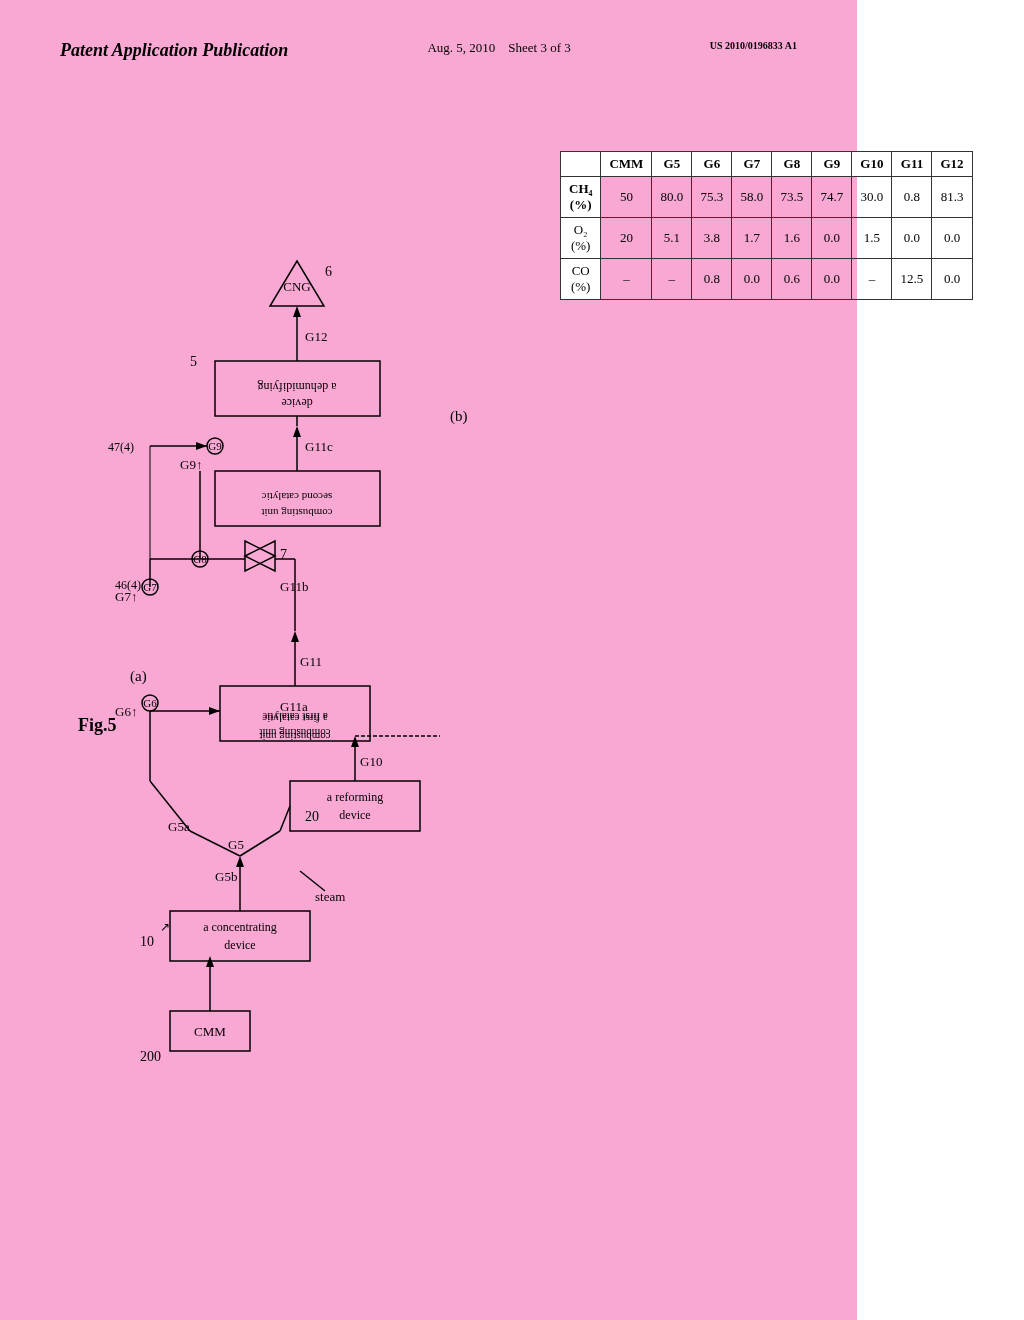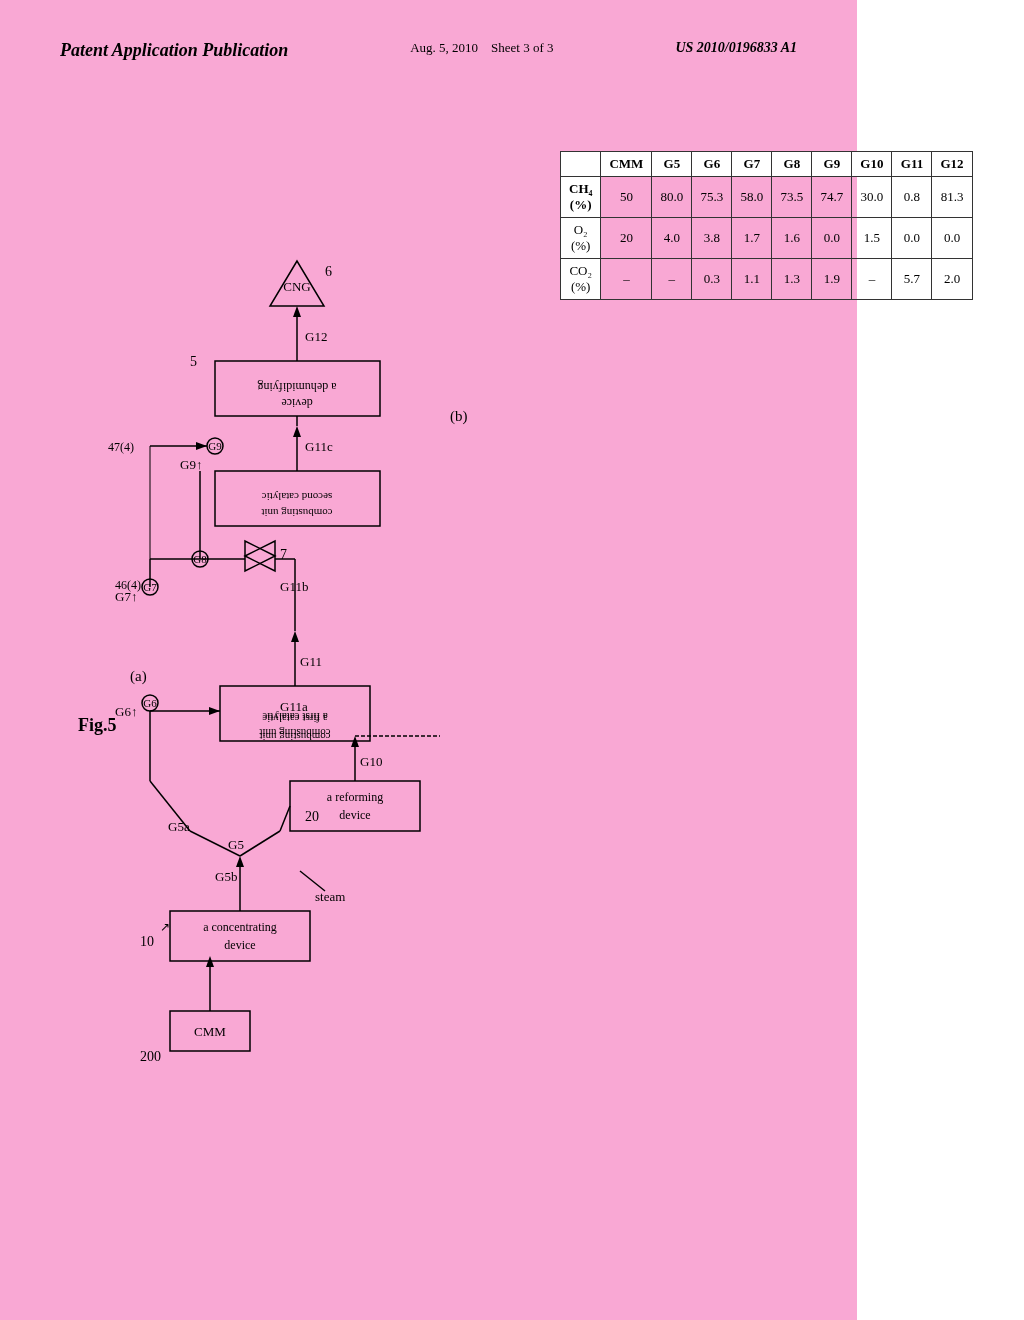--- a/index.html
+++ b/index.html
@@ -28,23 +28,22 @@
     .header-left {
       font-size: 18px;
       font-weight: bold;
       font-style: italic;
     }
     .header-center {
       font-size: 13px;
       text-align: center;
     }
     .header-right {
-      font-size: 14px;
+      font-size: 10px;
       font-weight: bold;
-      font-style: italic;
     }
 
     .content-area {
       display: flex;
       flex-direction: row;
       gap: 20px;
       margin-top: 20px;
     }
 
     
@@ -272,38 +271,38 @@
               <td>58.0</td>
               <td>73.5</td>
               <td>74.7</td>
               <td>30.0</td>
               <td>0.8</td>
               <td>81.3</td>
             </tr>
             <tr>
               <th>O₂ (%)</th>
               <td>20</td>
-              <td>4.0</td>
+              <td>5.1</td>
               <td>3.8</td>
               <td>1.7</td>
               <td>1.6</td>
               <td>0.0</td>
               <td>1.5</td>
               <td>0.0</td>
               <td>0.0</td>
             </tr>
             <tr>
-              <th>CO₂ (%)</th>
+              <th>CO (%)</th>
               <td>–</td>
               <td>–</td>
-              <td>0.3</td>
-              <td>1.1</td>
-              <td>1.3</td>
-              <td>1.9</td>
+              <td>0.8</td>
+              <td>0.0</td>
+              <td>0.6</td>
+              <td>0.0</td>
               <td>–</td>
-              <td>5.7</td>
-              <td>2.0</td>
+              <td>12.5</td>
+              <td>0.0</td>
             </tr>
           </tbody>
       </table>
     </div>
   </div>
 </div>
 
 </body></html>

